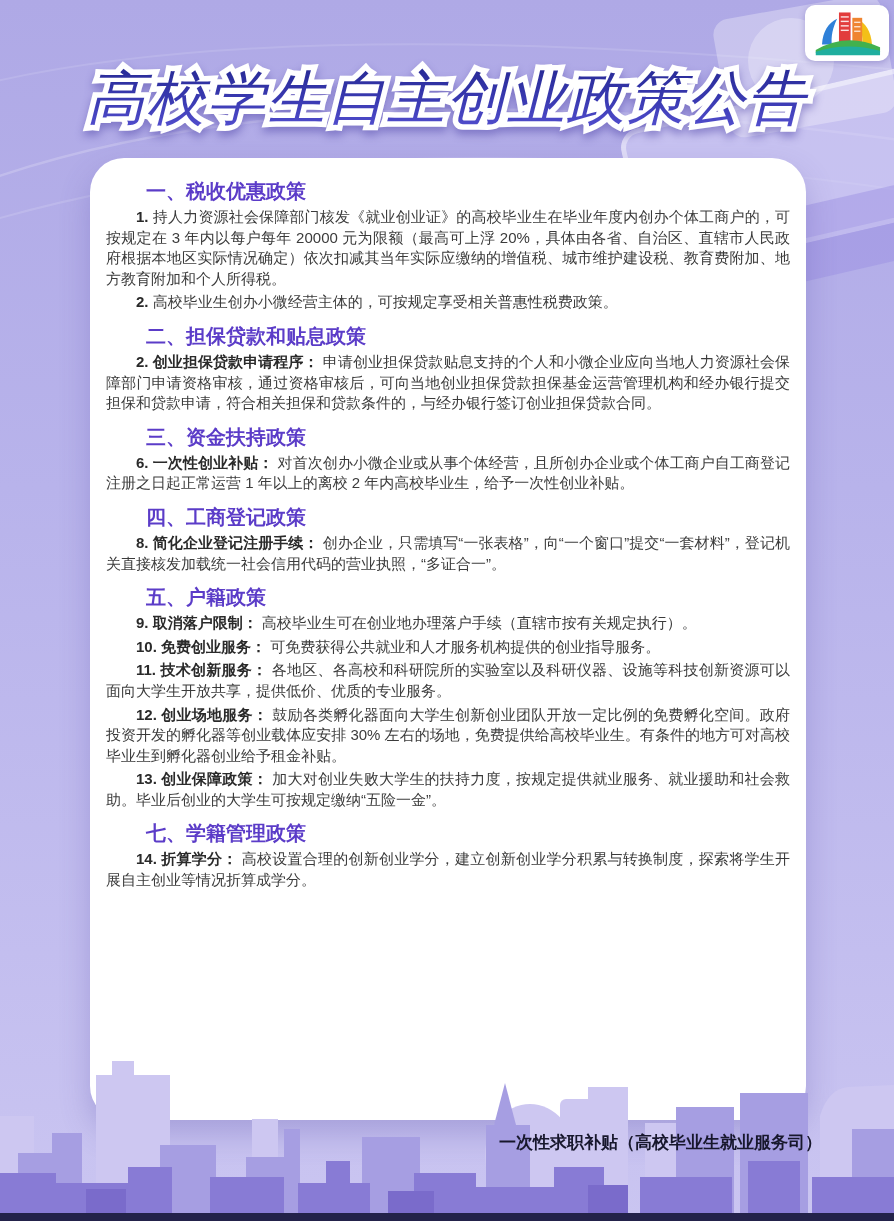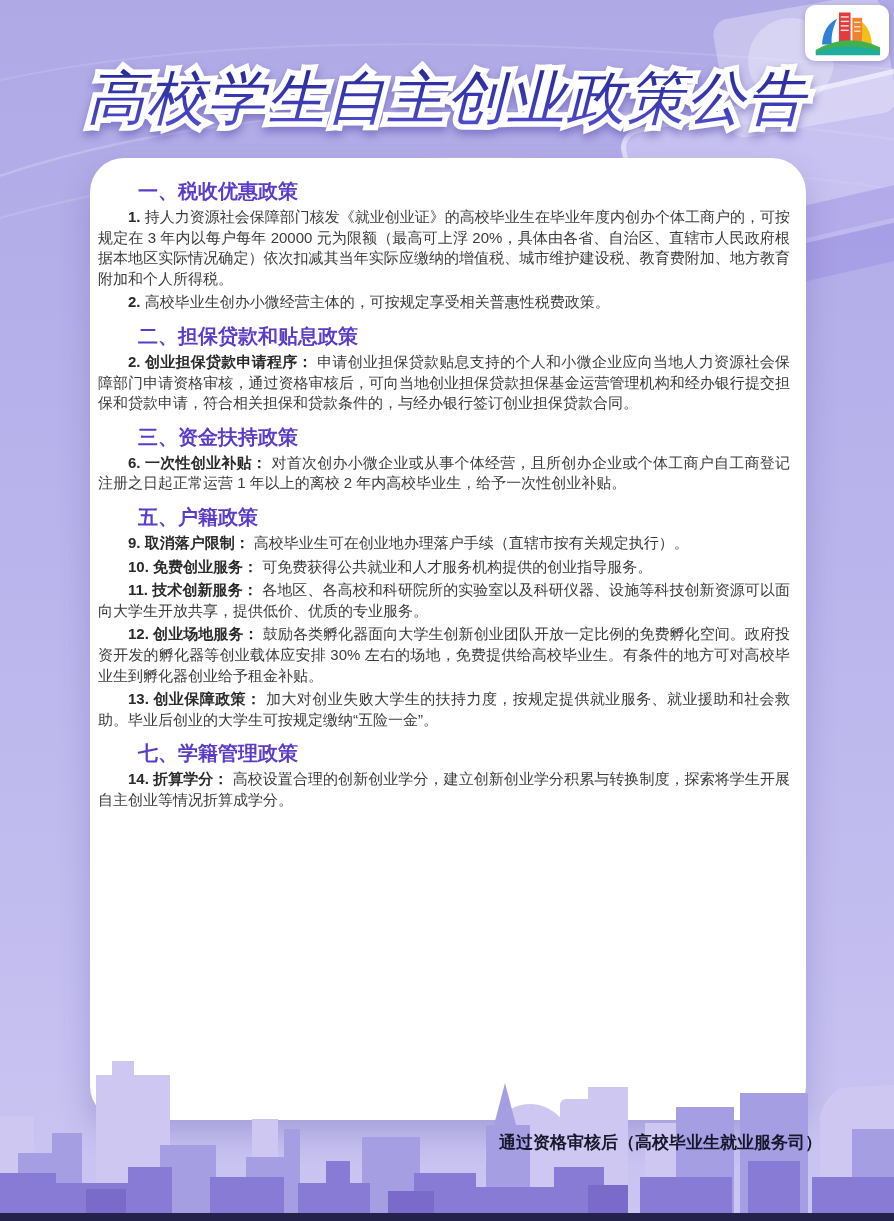--- a/index.html
+++ b/index.html
@@ -33,21 +33,21 @@
               background:linear-gradient(180deg,#23268f 0%,#3a3ab2 52%,#5b55d8 100%);
               -webkit-background-clip:text;background-clip:text;color:transparent;}
 
   
   .logo{position:absolute;top:5px;right:5px;width:84px;height:56px;background:#ffffff;
         border-radius:10px;box-shadow:0 2px 6px rgba(80,70,160,0.35);
         display:flex;align-items:center;justify-content:center;}
 
   
   .card{position:absolute;left:90px;top:158px;width:716px;height:962px;background:#ffffff;
-        border-radius:34px;box-sizing:border-box;padding:16px 16px 8px 8px;overflow:hidden;
+        border-radius:34px;box-sizing:border-box;padding:16px 16px 8px 16px;overflow:hidden;
         box-shadow:0 14px 30px rgba(90,78,170,0.30);}
   .sec-heading{font-size:20px;line-height:24px;font-weight:bold;color:#5b3cc8;
                margin:11px 0 4px 40px;}
   .policy-section:first-child .sec-heading{margin-top:5px;}
   .policy-item{font-size:15px;line-height:20.6px;color:#3b3b3b;margin:3px 0;
                text-indent:2em;text-align:justify;}
   .policy-item b{color:#2a2a2a;}
 
   
   .skyline{position:absolute;left:0;bottom:8px;pointer-events:none;}
@@ -110,20 +110,24 @@
         </section>
         <section class="policy-section">
           <h2 class="sec-heading">二、担保贷款和贴息政策</h2>
           <p class="policy-item"><b>2. 创业担保贷款申请程序：</b> 申请创业担保贷款贴息支持的个人和小微企业应向当地人力资源社会保障部门申请资格审核，通过资格审核后，可向当地创业担保贷款担保基金运营管理机构和经办银行提交担保和贷款申请，符合相关担保和贷款条件的，与经办银行签订创业担保贷款合同。</p>
         </section>
         <section class="policy-section">
           <h2 class="sec-heading">三、资金扶持政策</h2>
           <p class="policy-item"><b>6. 一次性创业补贴：</b> 对首次创办小微企业或从事个体经营，且所创办企业或个体工商户自工商登记注册之日起正常运营 1 年以上的离校 2 年内高校毕业生，给予一次性创业补贴。</p>
         </section>
         <section class="policy-section">
+          <h2 class="sec-heading">四、工商登记政策</h2>
+          <p class="policy-item"><b>8. 简化企业登记注册手续：</b> 创办企业，只需填写“一张表格”，向“一个窗口”提交“一套材料”，登记机关直接核发加载统一社会信用代码的营业执照，“多证合一”。</p>
+        </section>
+        <section class="policy-section">
           <h2 class="sec-heading">五、户籍政策</h2>
           <p class="policy-item"><b>9. 取消落户限制：</b> 高校毕业生可在创业地办理落户手续（直辖市按有关规定执行）。</p>
         </section>
         <section class="policy-section">
           <p class="policy-item"><b>10. 免费创业服务：</b> 可免费获得公共就业和人才服务机构提供的创业指导服务。</p>
           <p class="policy-item"><b>11. 技术创新服务：</b> 各地区、各高校和科研院所的实验室以及科研仪器、设施等科技创新资源可以面向大学生开放共享，提供低价、优质的专业服务。</p>
           <p class="policy-item"><b>12. 创业场地服务：</b> 鼓励各类孵化器面向大学生创新创业团队开放一定比例的免费孵化空间。政府投资开发的孵化器等创业载体应安排 30% 左右的场地，免费提供给高校毕业生。有条件的地方可对高校毕业生到孵化器创业给予租金补贴。</p>
           <p class="policy-item"><b>13. 创业保障政策：</b> 加大对创业失败大学生的扶持力度，按规定提供就业服务、就业援助和社会救助。毕业后创业的大学生可按规定缴纳“五险一金”。</p>
         </section>
         <section class="policy-section">
@@ -173,17 +177,17 @@
       <rect x="812" y="116" width="82" height="36"></rect>
     </g>
     <g fill="#7a6bcb">
       <rect x="86" y="128" width="40" height="24"></rect>
       <rect x="388" y="130" width="46" height="22"></rect>
       <rect x="588" y="124" width="40" height="28"></rect>
     </g>
   </svg>
 
   <div class="footer">
-    <div class="footer-line-1">通过资格审核后（高校毕业生就业服务司）</div>
+    <div class="footer-line-1">一次性求职补贴（高校毕业生就业服务司）</div>
   </div>
 
   <div class="bottom-strip"></div>
 </div>
 
 </body></html>

